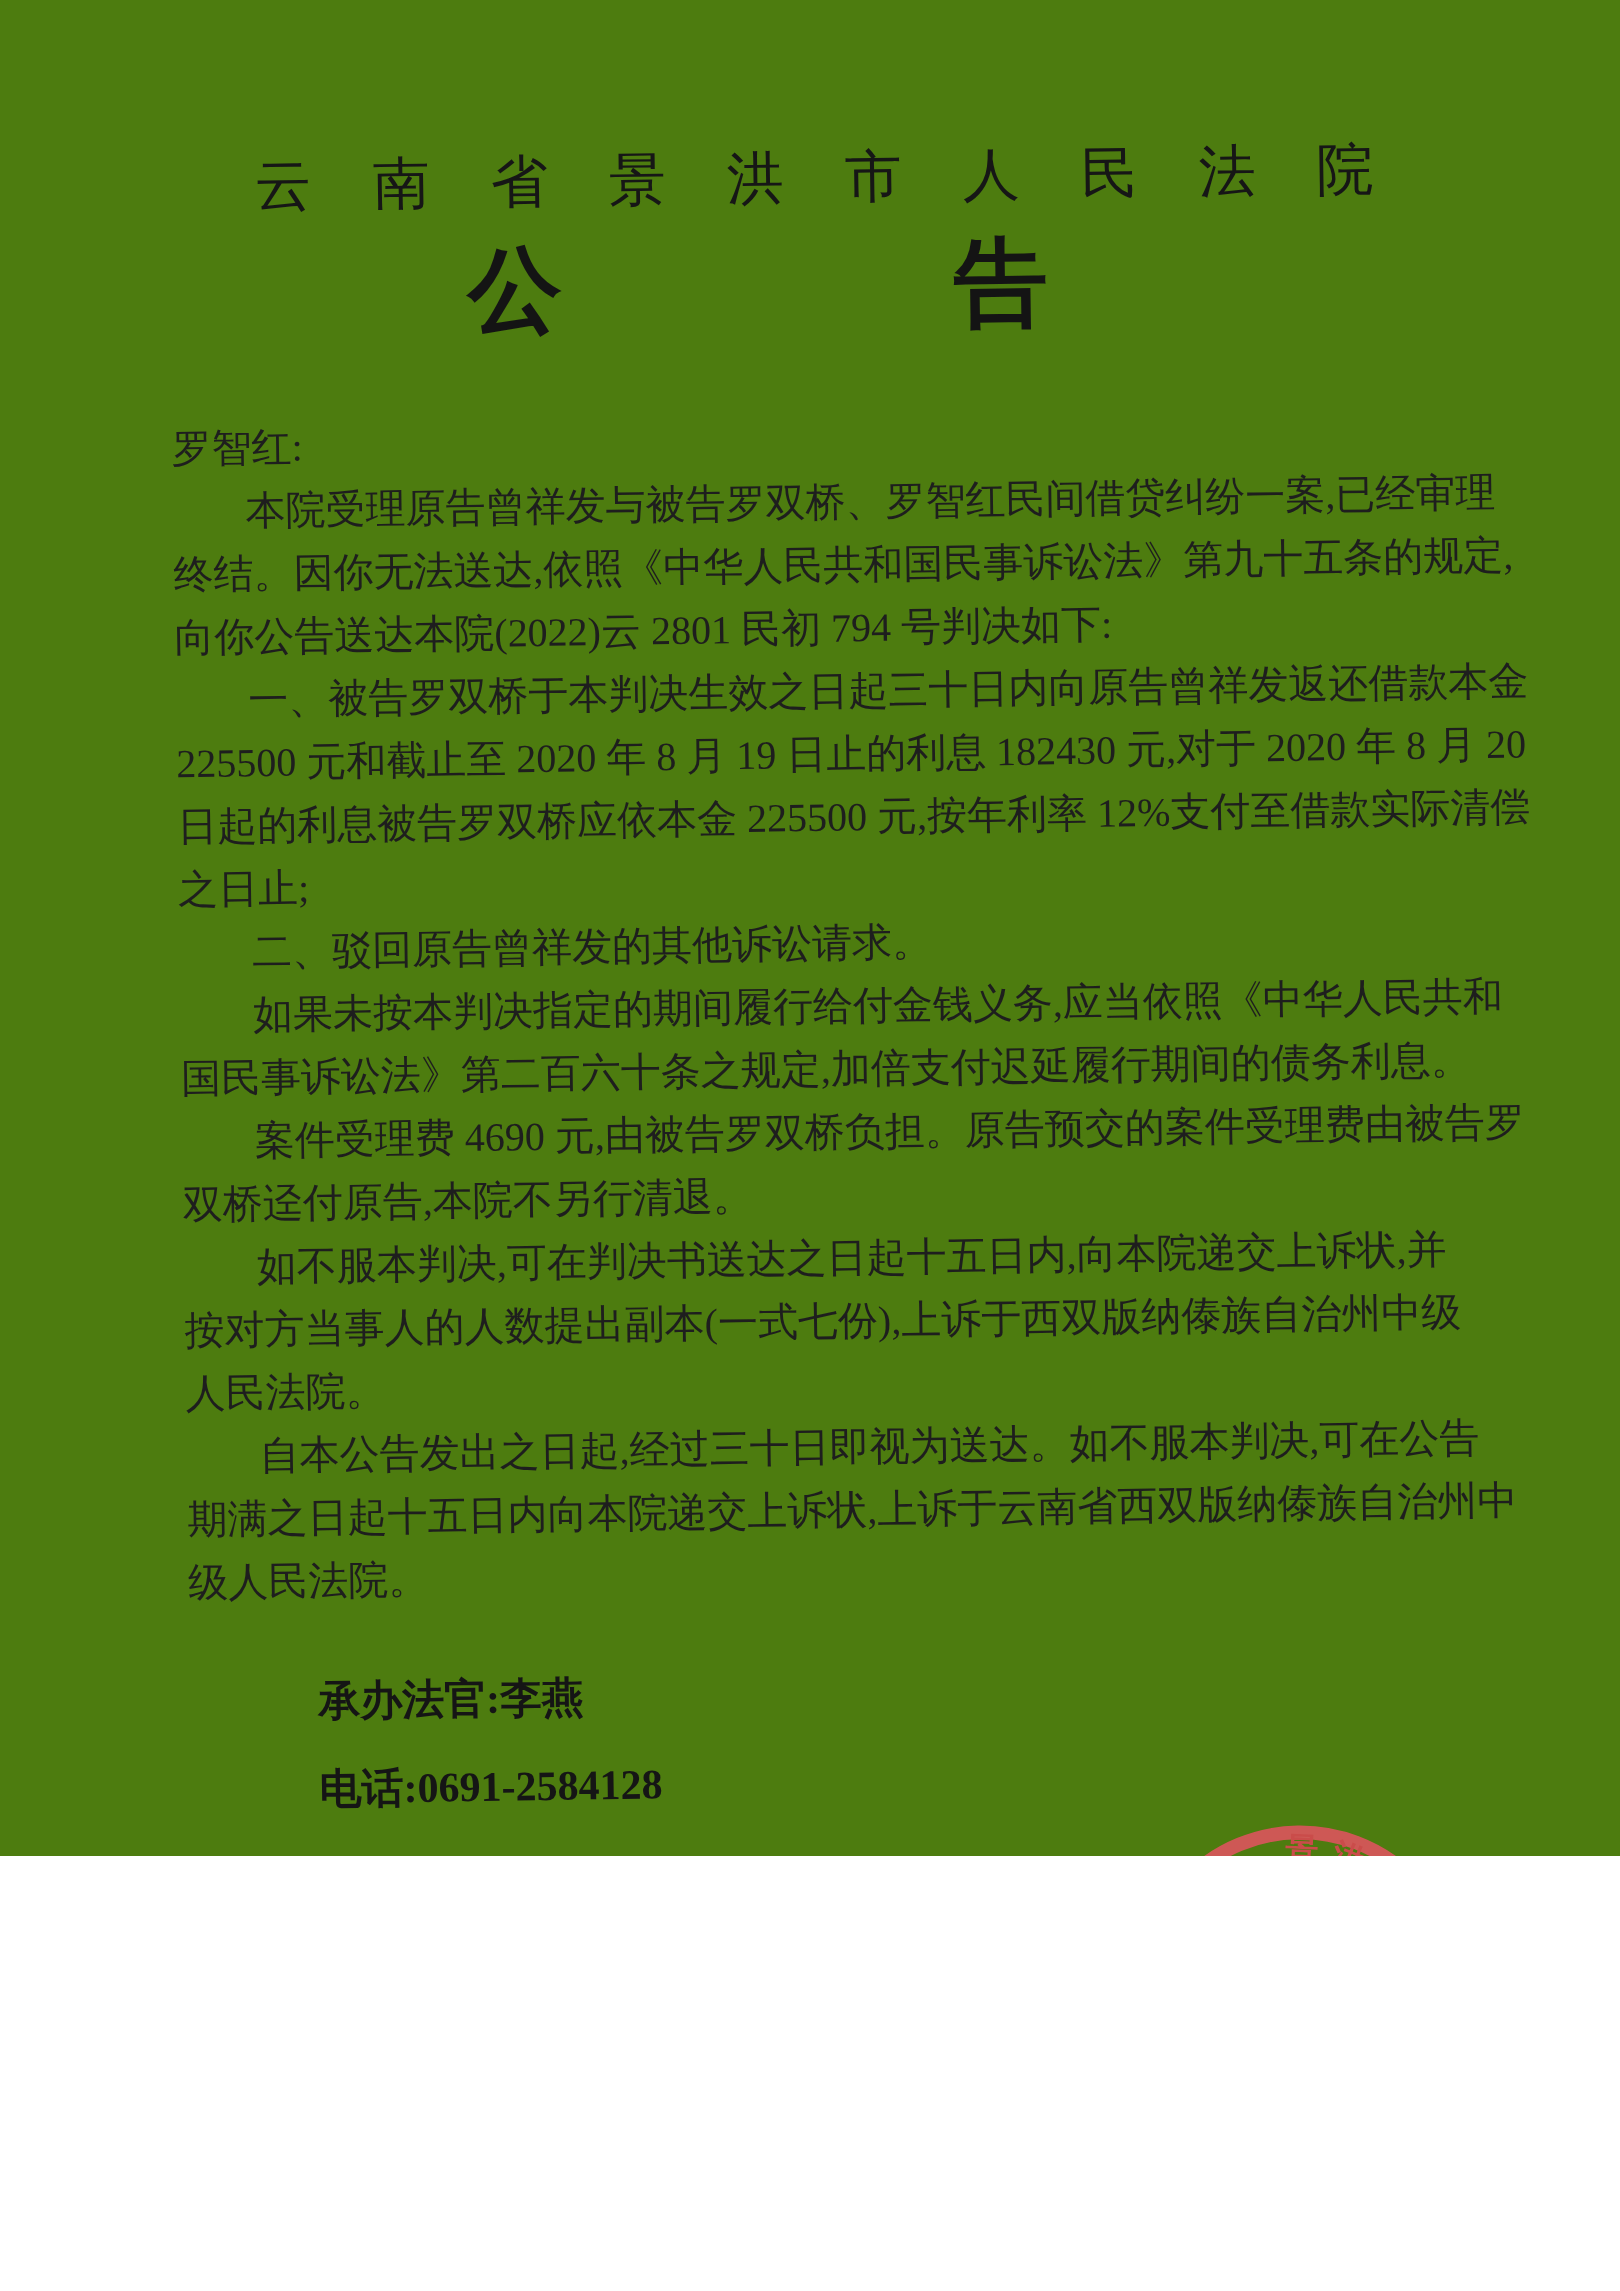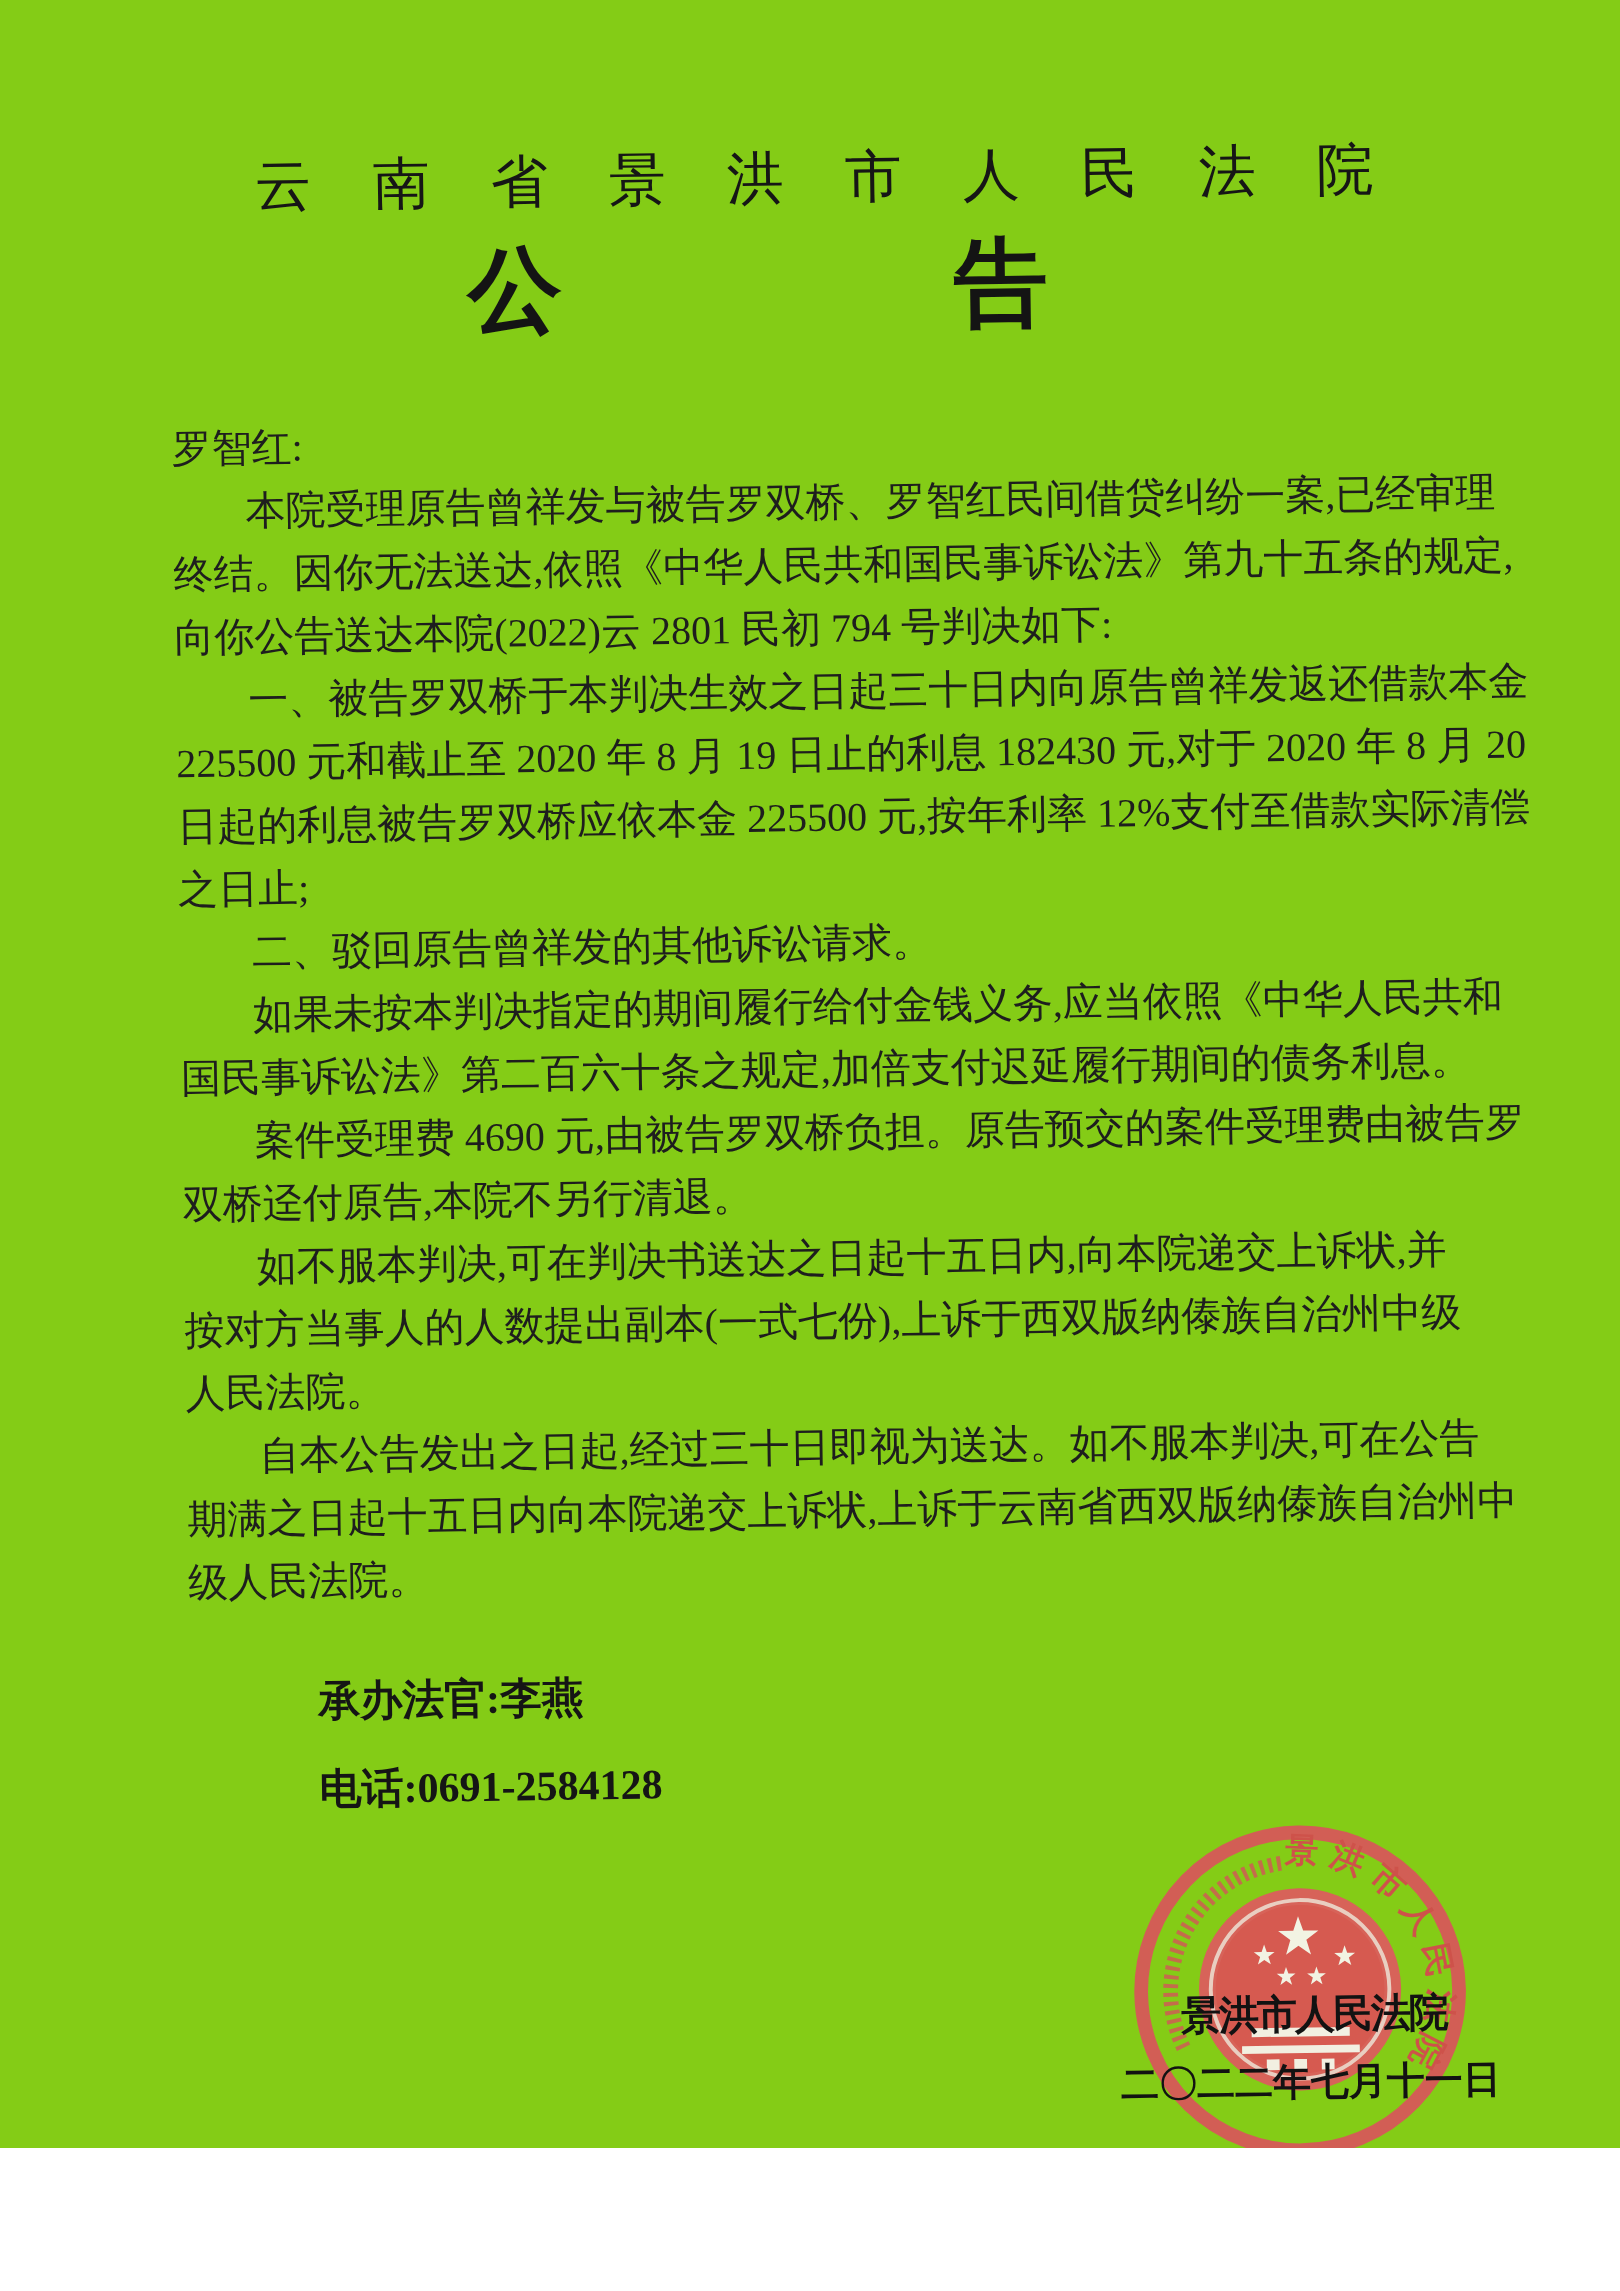--- a/index.html
+++ b/index.html
@@ -1,19 +1,19 @@
 <!DOCTYPE html>
 <html lang="zh"><head>
 <meta charset="utf-8">
 <style>
   html,body{margin:0;padding:0;background:#ffffff;}
   #page{
     position:relative;
-    width:1620px;height:2148px;
-    background:#84cc16;
+    width:1620px;height:1856px;
+    background:#4d7c0f;
     overflow:hidden;
     font-family:"Liberation Serif","DejaVu Serif",serif;
     color:#1c1c1c;
   }
   #doc{
     position:absolute;left:0;top:0;width:1620px;height:2292px;
     transform:rotate(-0.85deg);
     transform-origin:810px 1146px;
   }
   .court-title{

